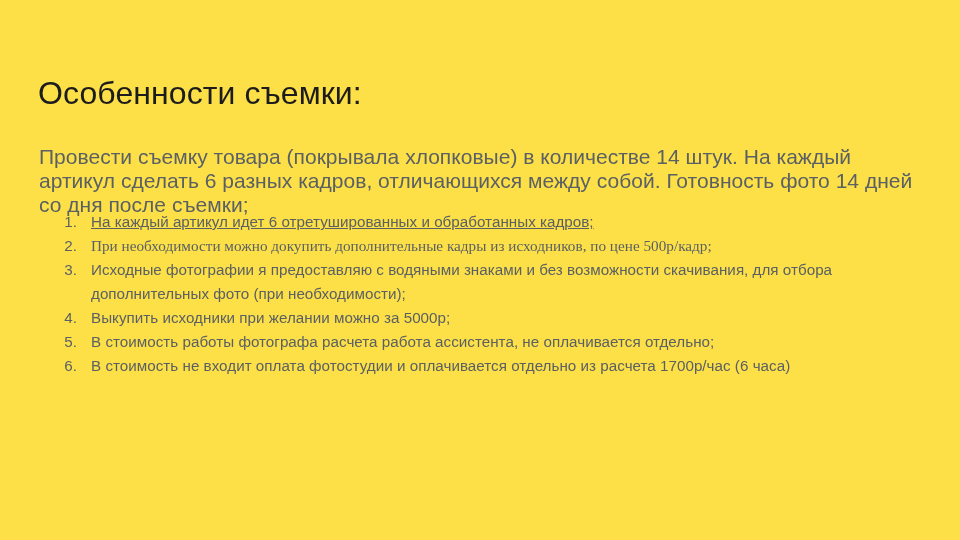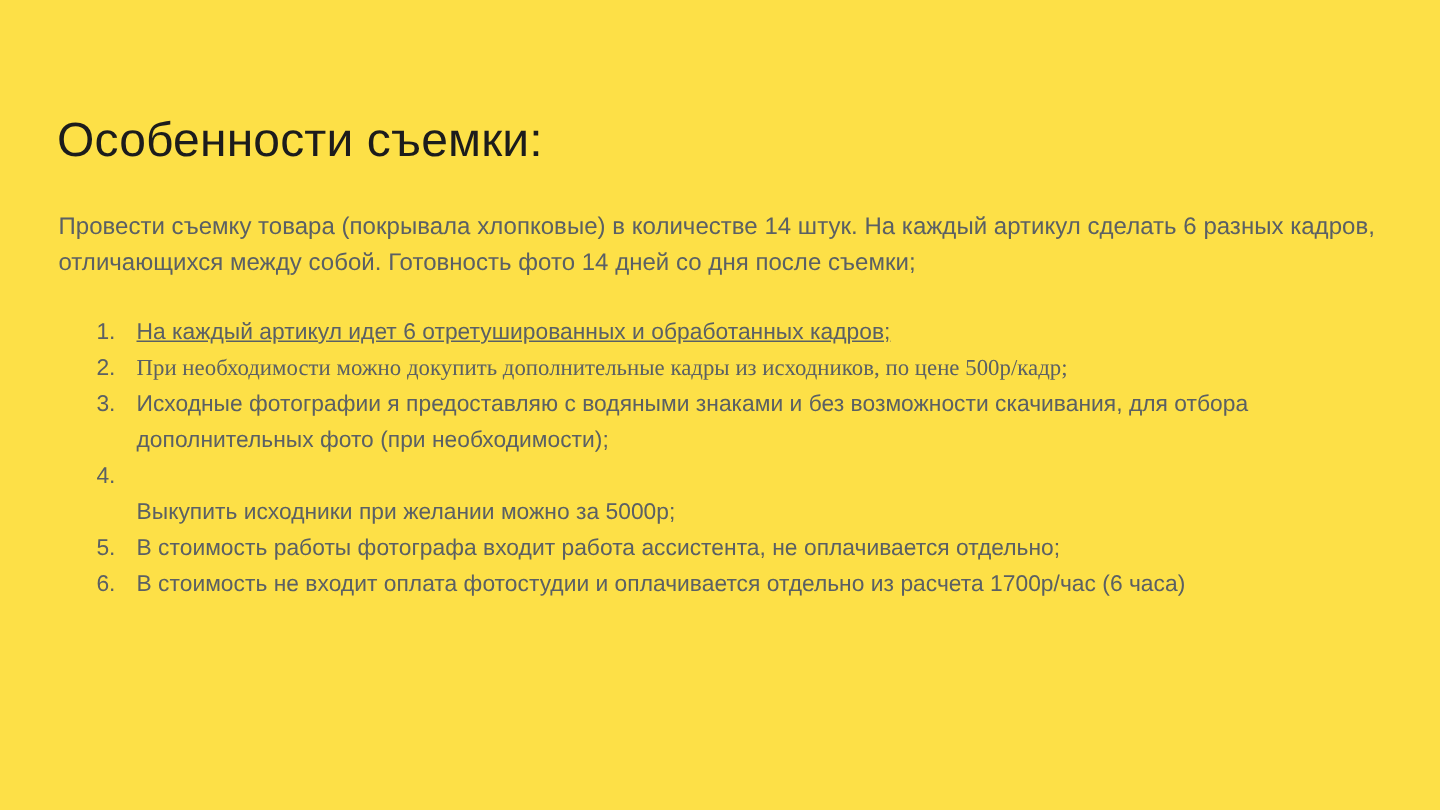--- a/index.html
+++ b/index.html
@@ -34,21 +34,21 @@
     letter-spacing: 0.1px;
     color: #1c1c1c;
     white-space: nowrap;
   }
 
   .intro-paragraph {
     position: absolute;
     left: 39px;
     top: 124px;
     width: 884px;
-    font-size: 16px;
+    font-size: 21px;
     line-height: 24px;
     font-weight: 400;
     color: #5b6064;
     letter-spacing: 0.02px;
     text-align: left;
   }
 
   .numbered-list {
     position: absolute;
     left: 39px;
@@ -83,21 +83,21 @@
     flex: 1 1 auto;
     padding-left: 14px;
     max-width: 810px;
     color: #5b6064;
   }
 
   
   .item-text.w1 { max-width: 810px; text-decoration: underline; }
   .item-text.w2 { max-width: 790px; font-family: Liberation Serif, serif; }
   .item-text.w3 { max-width: 790px; }
-  .item-text.w4 { max-width: 810px; margin-top: 24px; }
+  .item-text.w4 { max-width: 810px; }
   .item-text.w5 { max-width: 830px; }
   .item-text.w6 { max-width: 790px; }
 </style>
 </head>
 <body>
 
 <div class="slide">
 
   <h1 class="slide-title">Особенности съемки:</h1>
 
@@ -115,21 +115,21 @@
     <li class="list-item">
       <span class="item-marker">3.</span>
       <span class="item-text w3">Исходные фотографии я предоставляю с водяными знаками и без возможности скачивания, для отбора дополнительных фото (при необходимости);</span>
     </li>
     <li class="list-item">
       <span class="item-marker">4.</span>
       <span class="item-text w4">Выкупить исходники при желании можно за 5000р;</span>
     </li>
     <li class="list-item">
       <span class="item-marker">5.</span>
-      <span class="item-text w5">В стоимость работы фотографа входит работа ассистента, не оплачивается отдельно;</span>
+      <span class="item-text w5">В стоимость работы фотографа расчета работа ассистента, не оплачивается отдельно;</span>
     </li>
     <li class="list-item">
       <span class="item-marker">6.</span>
       <span class="item-text w6">В стоимость не входит оплата фотостудии и оплачивается отдельно из расчета 1700р/час (6 часа)</span>
     </li>
   </ol>
 
 </div>
 
 </body></html>

